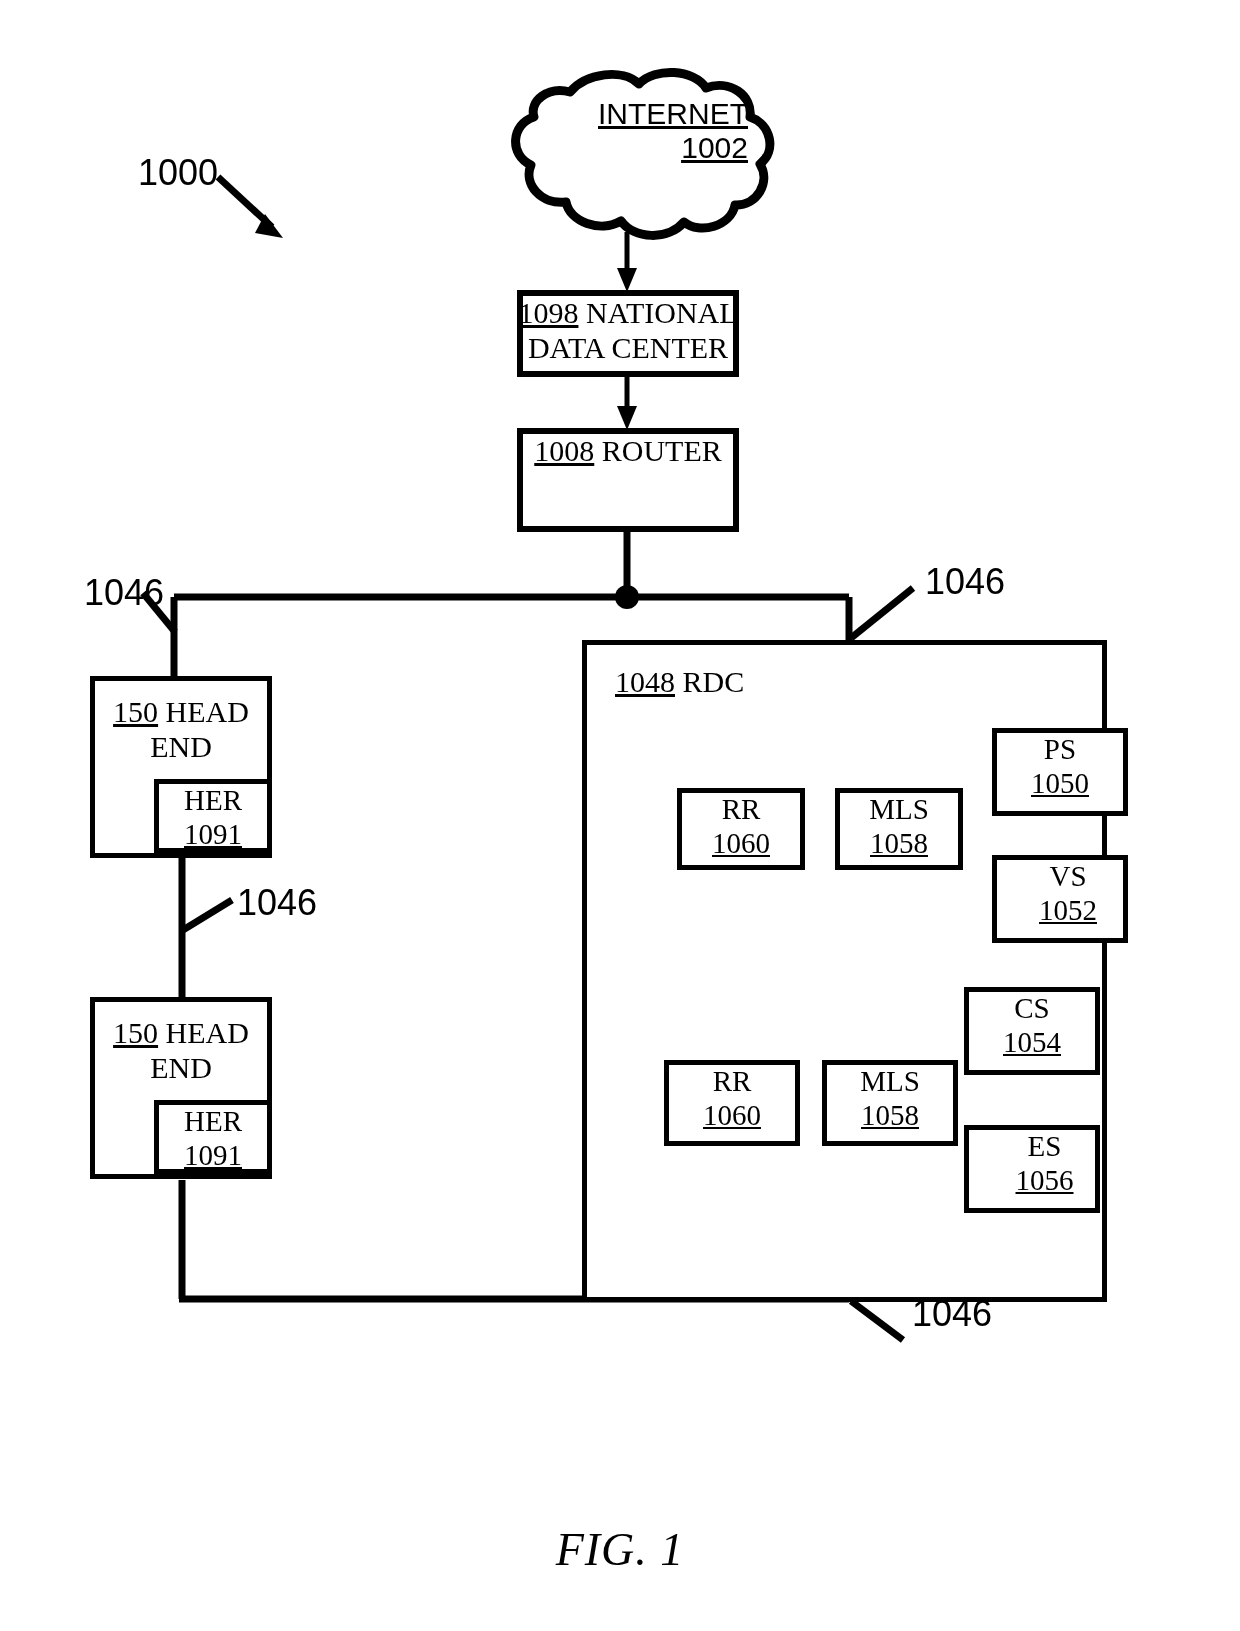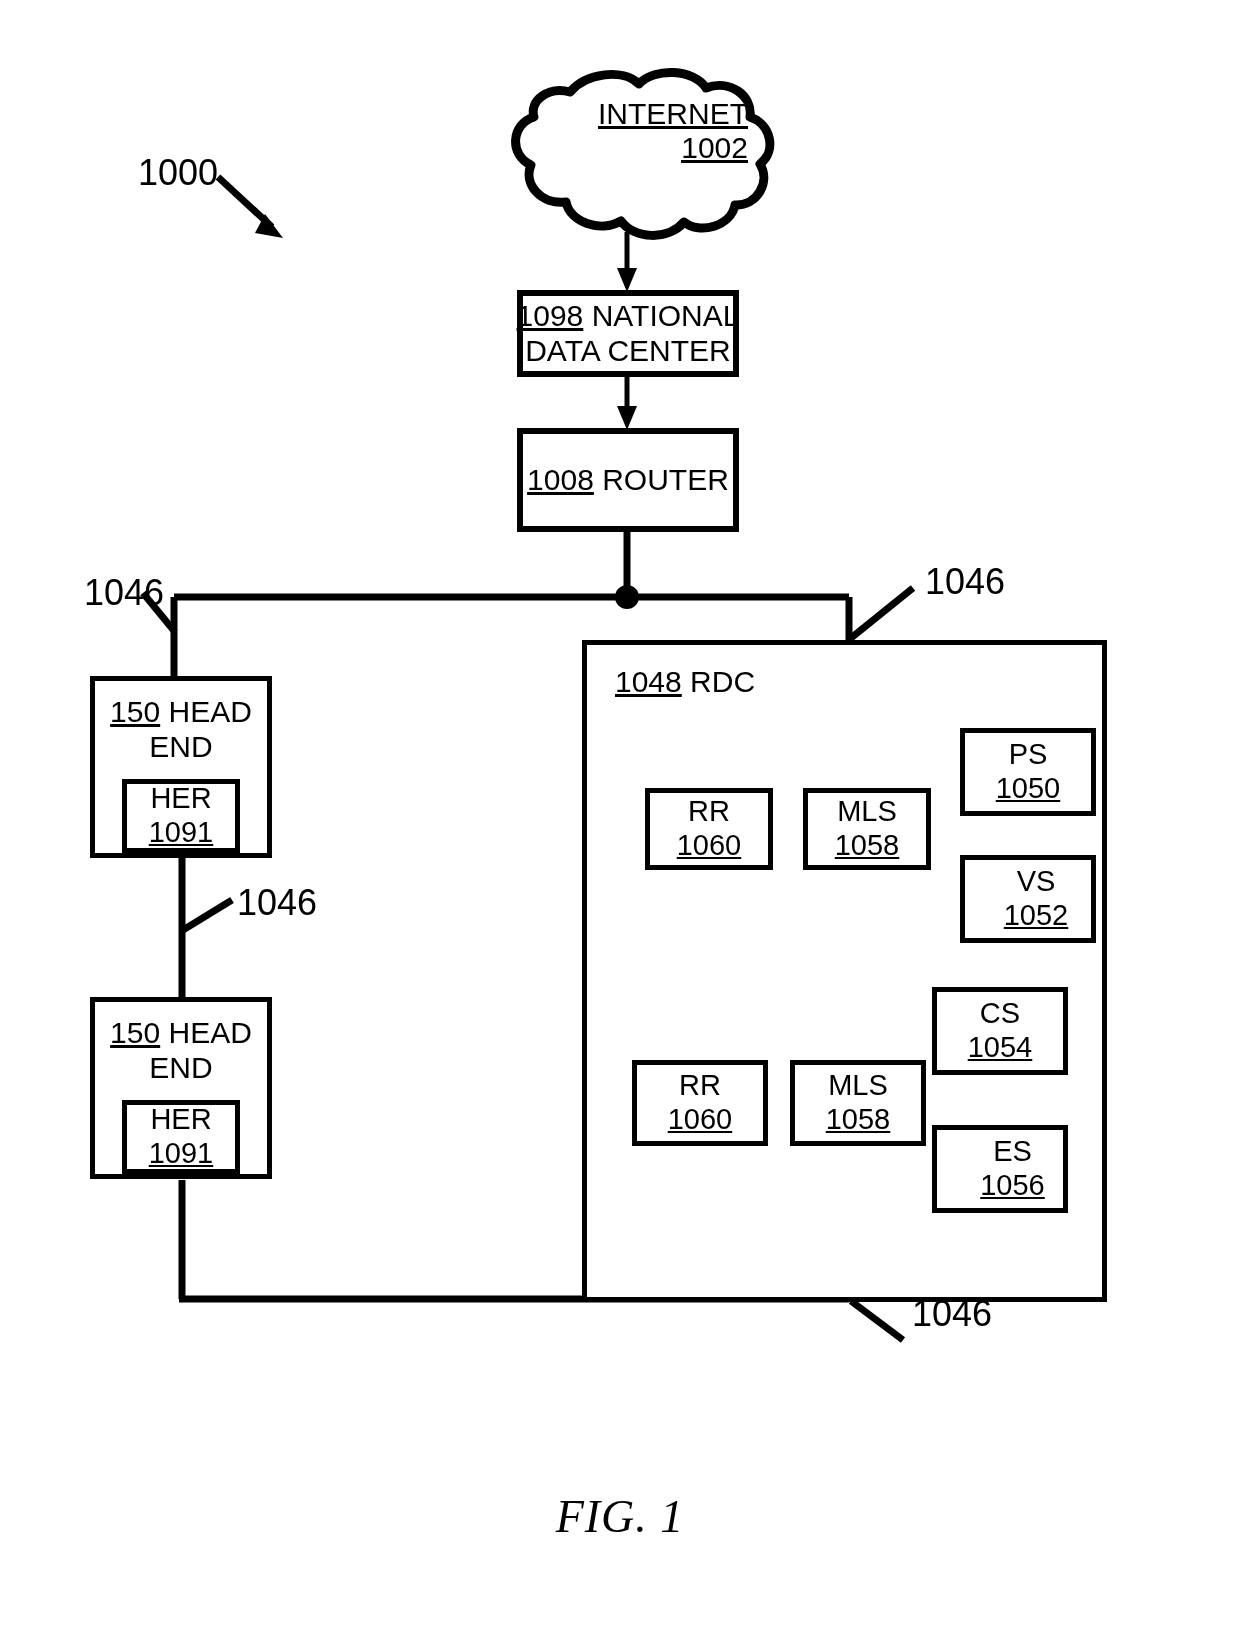--- a/index.html
+++ b/index.html
@@ -30,26 +30,28 @@
   }
   
   .pbox {
     position: absolute;
     box-sizing: border-box;
     border: 6px solid #000;
     background: #fff;
     display: flex;
     flex-direction: column;
     align-items: center;
-    justify-content: center;
+    justify-content: flex-start;
     text-align: center;
     line-height: 1.16;
+    font-family: Liberation Serif, serif;
   }
   .pbox.thin {
     border-width: 5px;
+    margin-left: 32px;
   }
   .pbox.container {
     display: block;
     border-width: 5px;
   }
   .lbl {
     display: block;
     white-space: nowrap;
   }
   .u {
@@ -59,20 +61,21 @@
   
   .t-cloud   { font-size: 30px; }
   .t-box     { font-size: 30px; }
   .t-small   { font-size: 29px; }
   .t-rdc     { font-size: 30px; }
   .t-fig     {
     font-family: "Liberation Serif", serif;
     font-style: italic;
     font-size: 46px;
     letter-spacing: 1px;
+    margin-top: 33px;
   }
   
   .refnum {
     position: absolute;
     font-size: 36px;
     white-space: nowrap;
   }
 </style>
 </head>
 <body>

